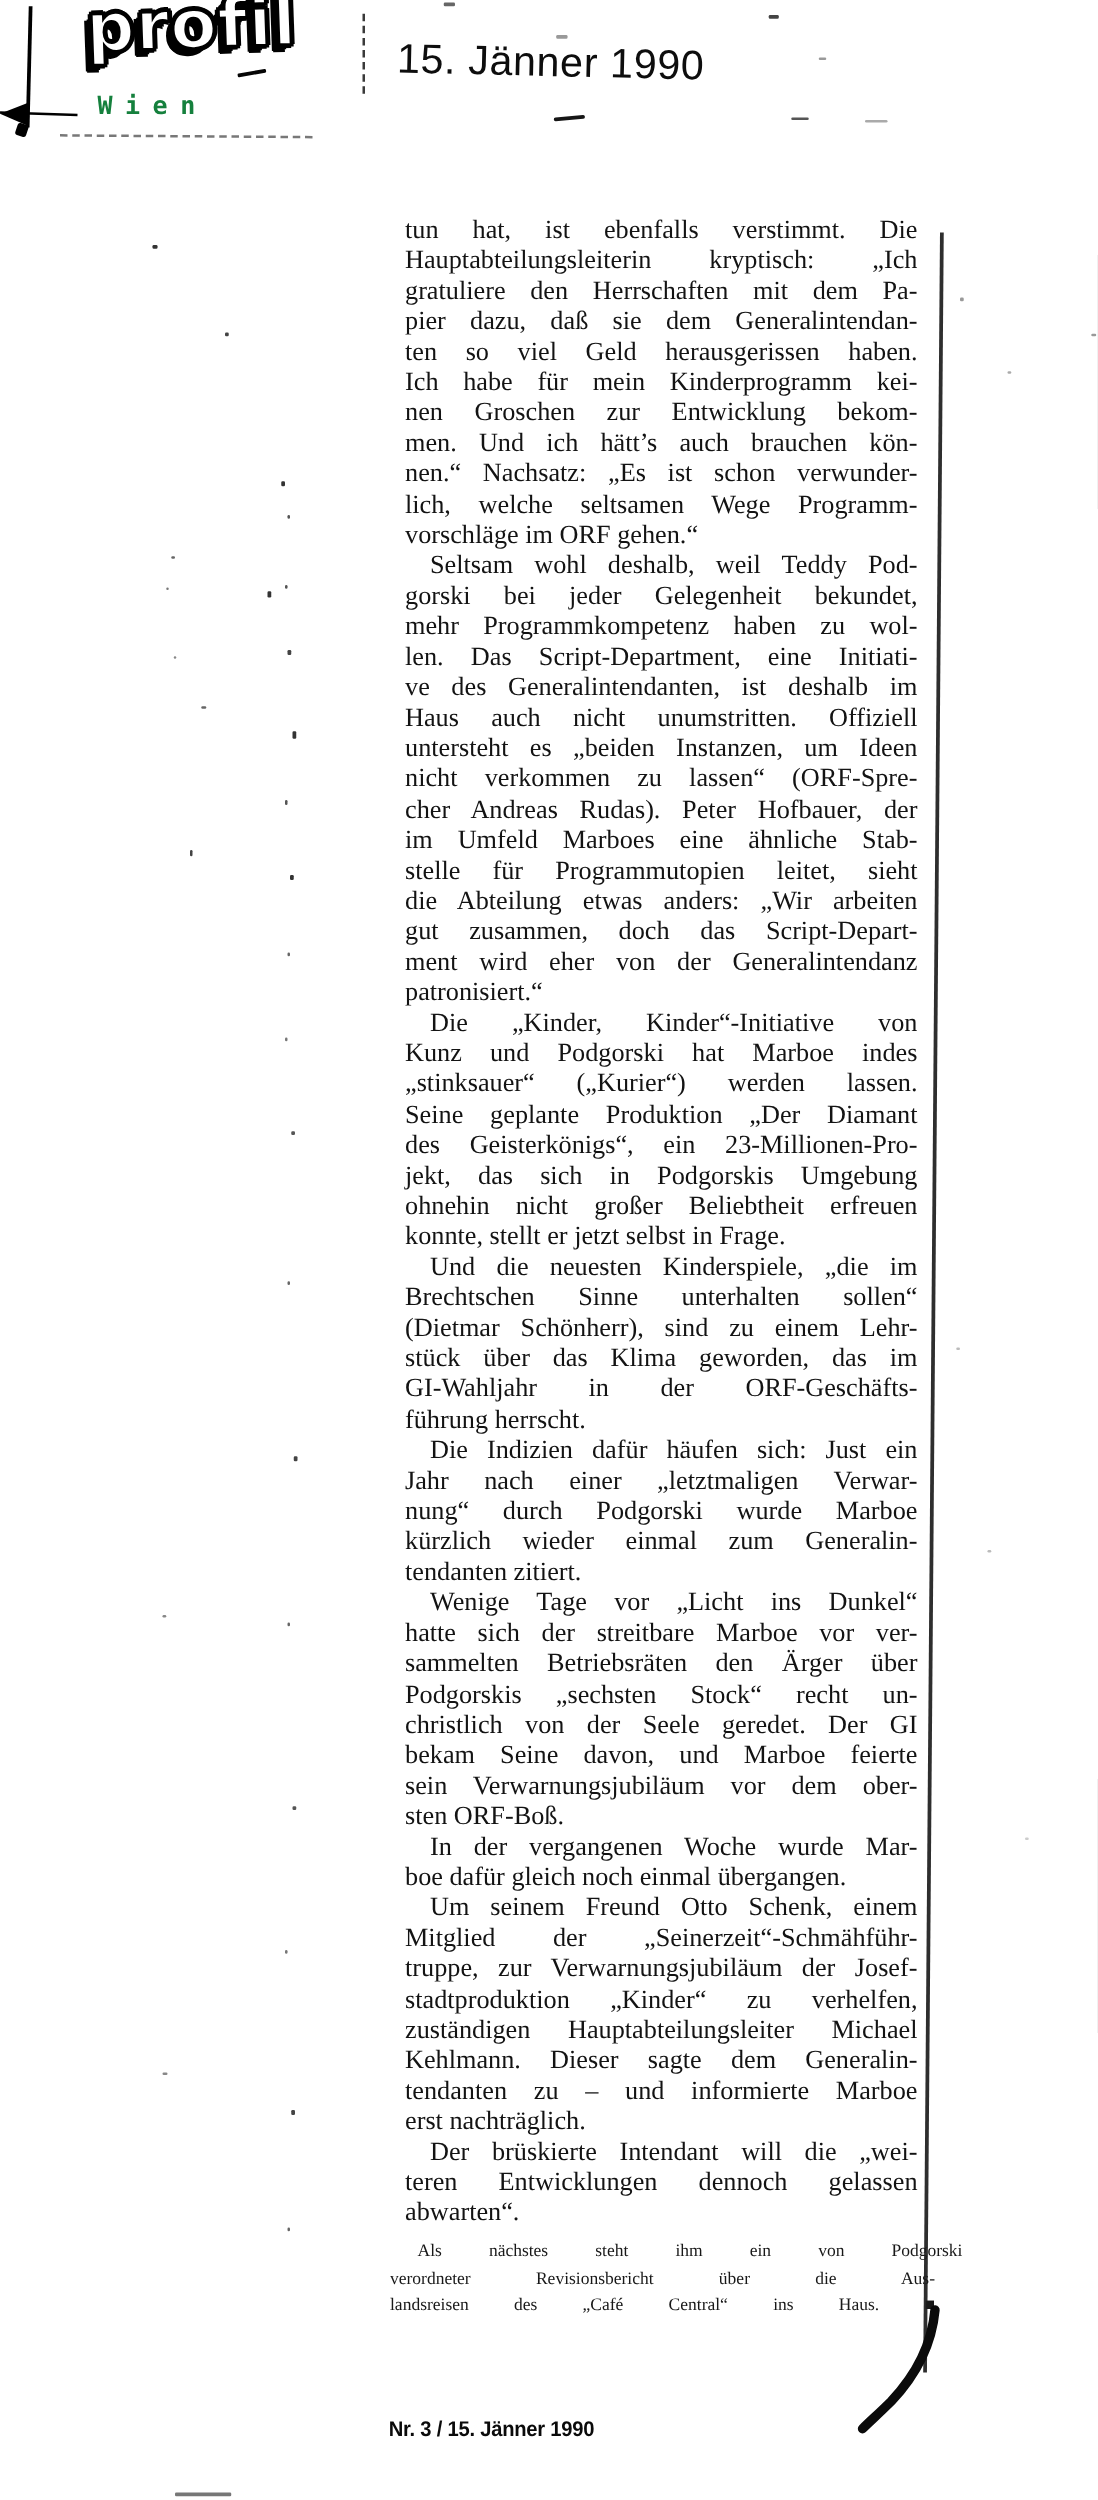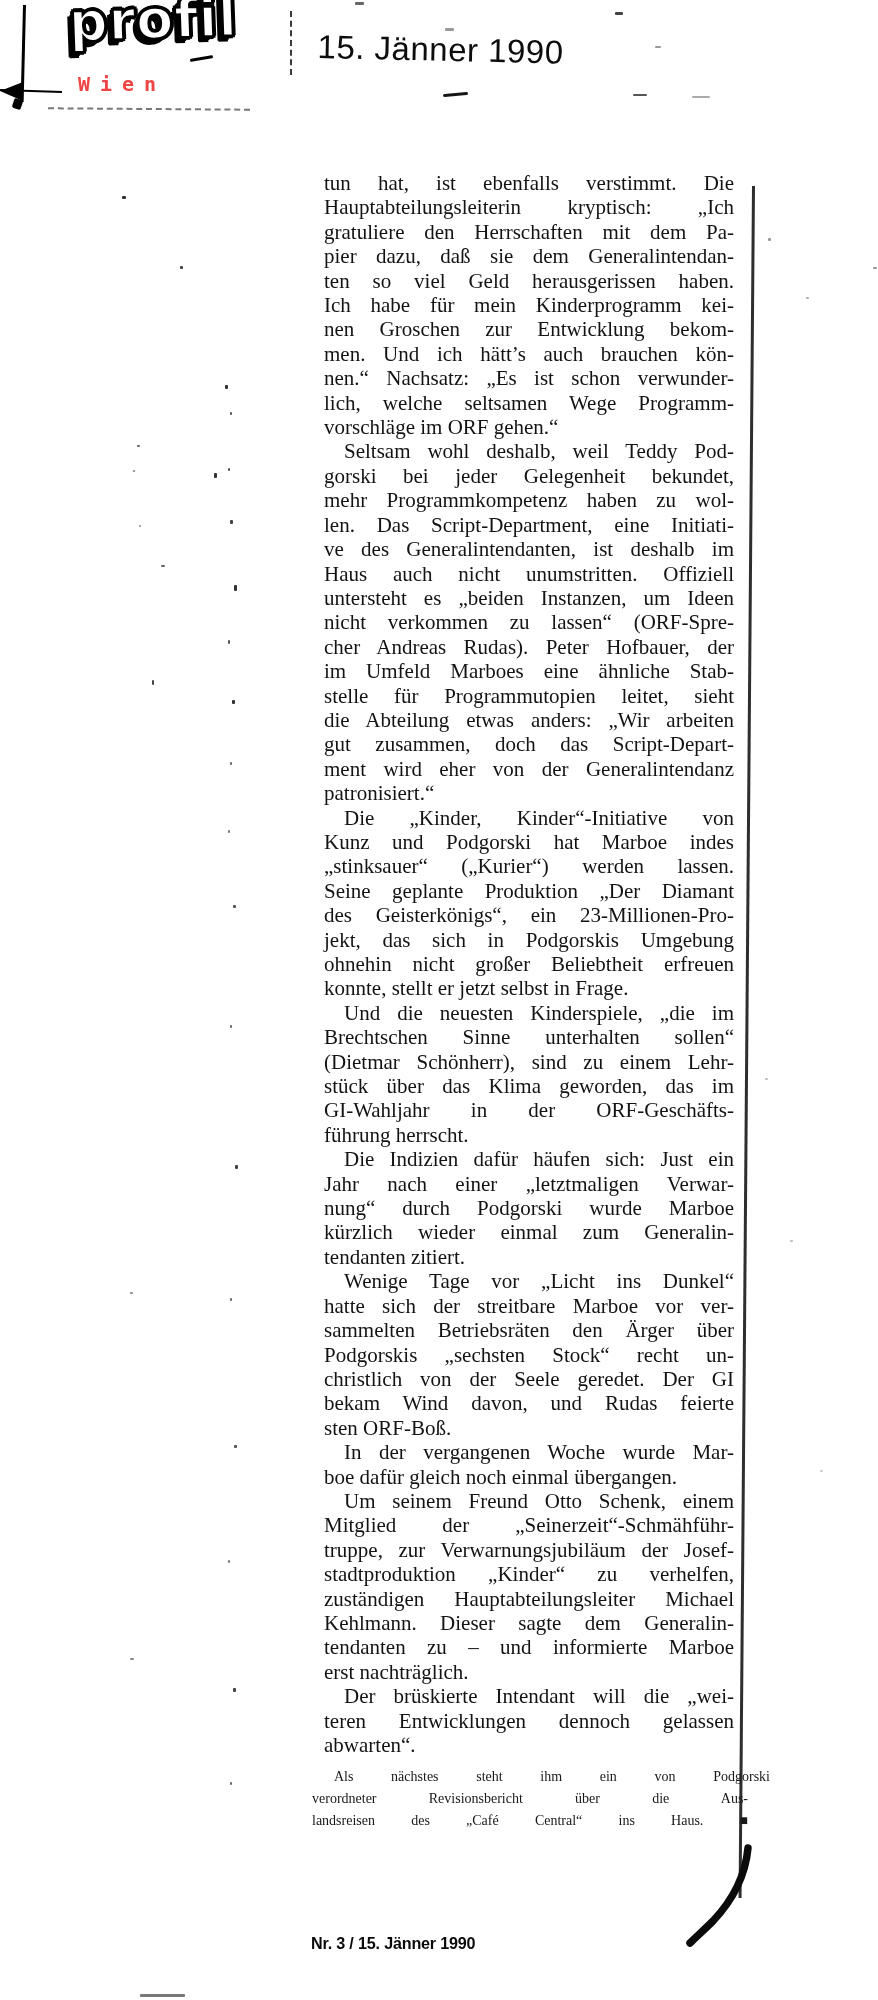--- a/index.html
+++ b/index.html
@@ -9,21 +9,21 @@
   
   .logo{position:absolute;left:68px;top:-4px;
         font-family:"DejaVu Sans",sans-serif;font-weight:bold;font-size:54px;line-height:1;
         color:#ffffff;letter-spacing:1px;transform:rotate(-2deg);transform-origin:left top;
         -webkit-text-stroke:2px #000;
         text-shadow:3px 0 #000,-3px 0 #000,0 3px #000,0 -3px #000,
                     2px 2px #000,-2px 2px #000,2px -2px #000,-2px -2px #000,
                     -6px 5px 0 #000,-5px 6px 0 #000,-4px 4px 0 #000;}
   .city{position:absolute;left:78px;top:72px;
         font-family:"DejaVu Sans Mono",monospace;font-weight:bold;font-size:20px;
-        letter-spacing:10px;color:#ef4444;}
+        letter-spacing:10px;color:#15803d;}
   .city-underline{position:absolute;left:48px;top:108px;width:202px;height:0;
         border-top:2px dashed #787878;transform:rotate(0.4deg);}
   .issue-date{position:absolute;left:318px;top:28px;
         font-family:"Liberation Sans",sans-serif;font-size:33px;letter-spacing:0.5px;
         color:#0d0d0d;transform:rotate(1.3deg);transform-origin:left top;}
   .date-tilde{position:absolute;left:443px;top:93px;width:25px;height:3px;background:#161616;
         border-radius:2px;transform:rotate(-5deg);}
   .mid-rule{position:absolute;left:290px;top:11px;width:0;height:64px;
         border-left:2px dashed #3a3a3a;}
 
@@ -124,21 +124,22 @@
       <div class="line indent">Die Indizien dafür häufen sich: Just ein</div>
       <div class="line">Jahr nach einer „letztmaligen Verwar-</div>
       <div class="line">nung“ durch Podgorski wurde Marboe</div>
       <div class="line">kürzlich wieder einmal zum Generalin-</div>
       <div class="line lastline">tendanten zitiert.</div>
       <div class="line indent">Wenige Tage vor „Licht ins Dunkel“</div>
       <div class="line">hatte sich der streitbare Marboe vor ver-</div>
       <div class="line">sammelten Betriebsräten den Ärger über</div>
       <div class="line">Podgorskis „sechsten Stock“ recht un-</div>
       <div class="line">christlich von der Seele geredet. Der GI</div>
-      <div class="line">bekam Wind davon, und Rudas feierte</div>
+      <div class="line">bekam Seine davon, und Marboe feierte</div>
+      <div class="line">sein Verwarnungsjubiläum vor dem ober-</div>
       <div class="line lastline">sten ORF-Boß.</div>
       <div class="line indent">In der vergangenen Woche wurde Mar-</div>
       <div class="line lastline">boe dafür gleich noch einmal übergangen.</div>
       <div class="line indent">Um seinem Freund Otto Schenk, einem</div>
       <div class="line">Mitglied der „Seinerzeit“-Schmähführ-</div>
       <div class="line">truppe, zur Verwarnungsjubiläum der Josef-</div>
       <div class="line">stadtproduktion „Kinder“ zu verhelfen,</div>
       <div class="line">zuständigen Hauptabteilungsleiter Michael</div>
       <div class="line">Kehlmann. Dieser sagte dem Generalin-</div>
       <div class="line">tendanten zu – und informierte Marboe</div>

